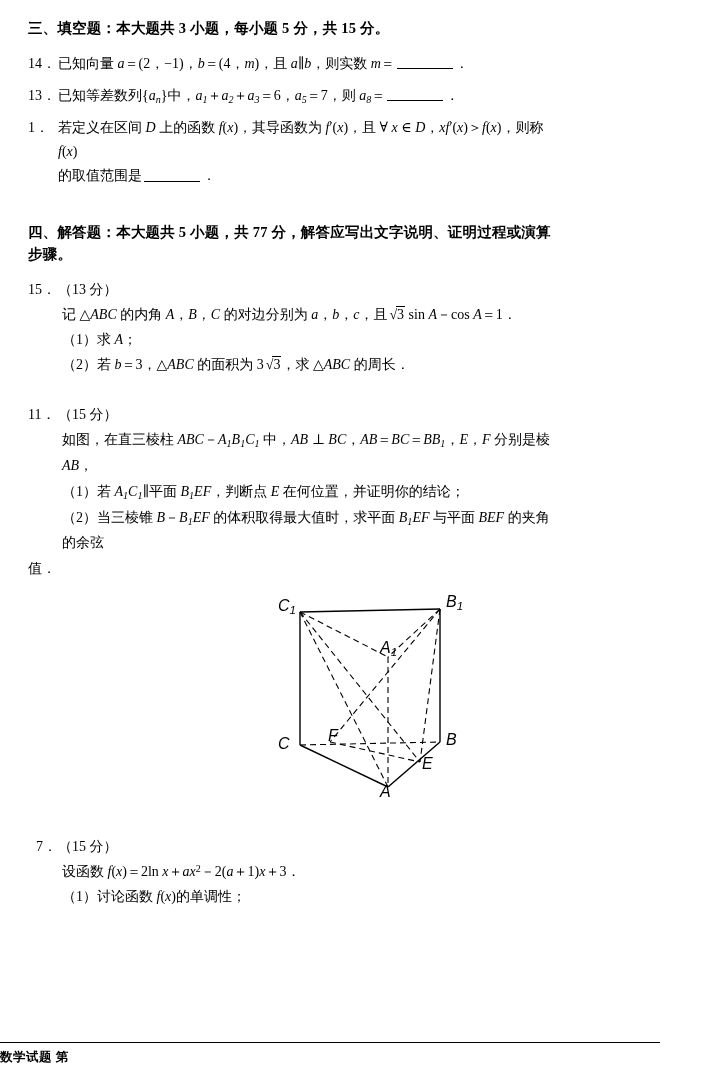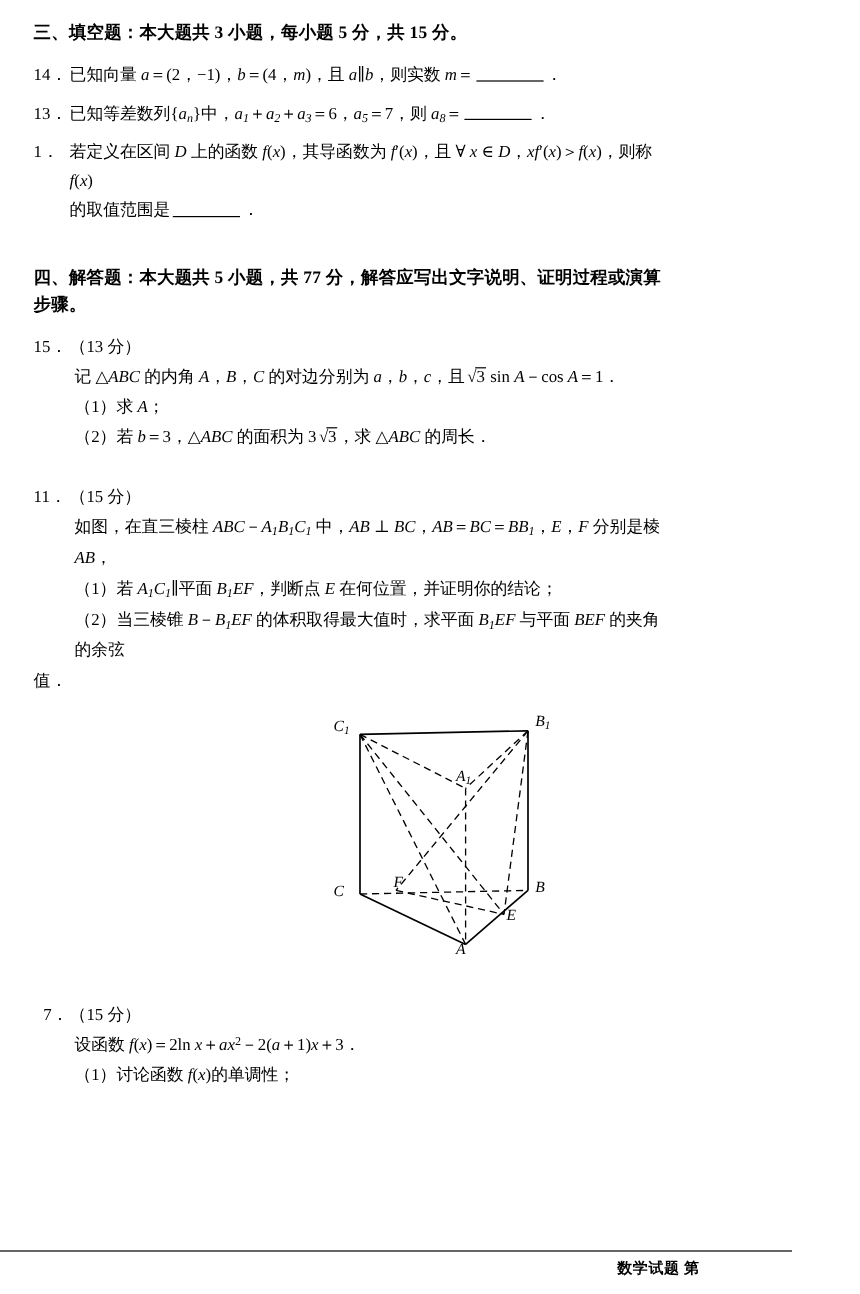--- a/index.html
+++ b/index.html
@@ -74,35 +74,35 @@
     position: relative;
     width: 100%;
     height: 232px;
     margin-top: 6px;
   }
   .footer {
     position: absolute;
     left: 0;
     right: 0;
     bottom: 12px;
-    text-align: right;
+    text-align: left;
     font-size: 12.5px;
     font-weight: bold;
     letter-spacing: 0.5px;
   }
   .footer .line {
     border-top: 1px solid #000;
     width: 660px;
     margin: 0 auto 6px auto;
   }
   .tri-label {
     position: absolute;
-    font-size: 13px;
+    font-size: 16px;
     font-style: italic;
-    font-family: Liberation Serif, serif;
+    font-family: Liberation Sans, sans-serif;
   }
 </style>
 </head>
 <body>
 
 <div class="page">
 
   <div class="sec-head">三、填空题：本大题共 3 小题，每小题 5 分，共 15 分。</div>
 
   <div class="gap-s"></div>

